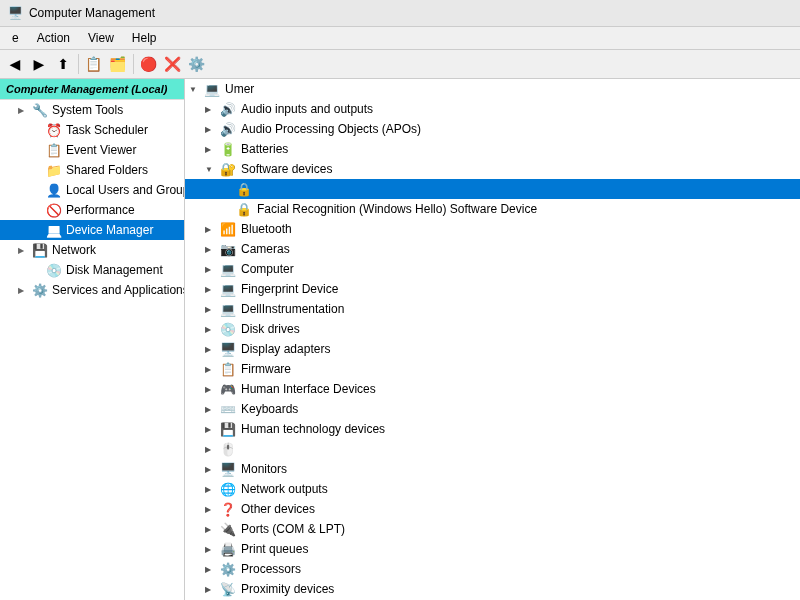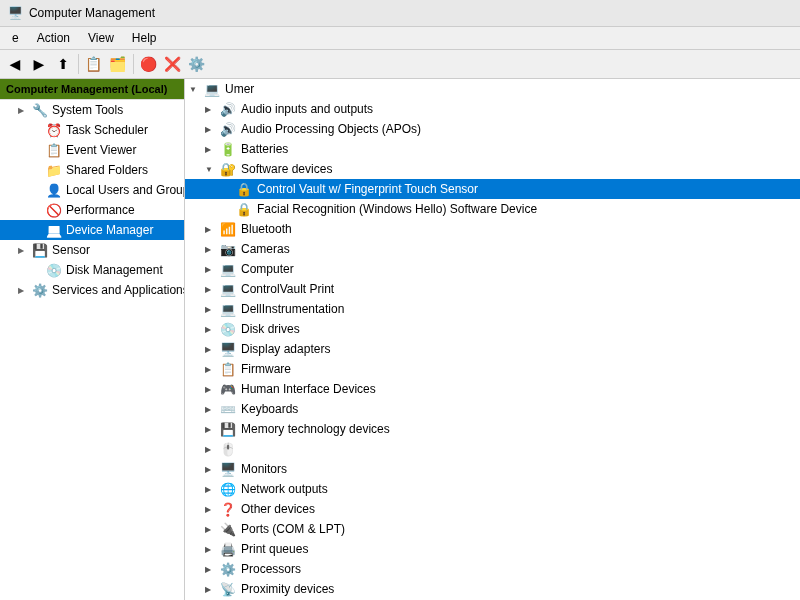--- a/index.html
+++ b/index.html
@@ -76,22 +76,23 @@
       width: 185px;
       background: #fff;
       border-right: 1px solid #ccc;
       overflow-y: auto;
       font-size: 12px;
     }
     .left-panel-header {
       padding: 4px 6px;
       font-weight: bold;
       font-size: 11px;
-      background: #4d7c0f;
+      background: #5eead4;
       border-bottom: 1px solid #ddd;
+      font-style: italic;
     }
     .tree-item {
       display: flex;
       align-items: center;
       padding: 2px 4px;
       cursor: pointer;
       white-space: nowrap;
     }
     .tree-item.selected { background: #0078d4; color: #fff; }
     .tree-item.selected .tree-icon { filter: brightness(10); }
@@ -232,21 +233,21 @@
     </div>
     <div class="tree-item indent2 selected">
       <span class="tree-arrow">&nbsp;</span>
       <span class="tree-icon">💻</span>
       <span>Device Manager</span>
     </div>
 
     <div class="tree-item indent1">
       <span class="tree-arrow">▶</span>
       <span class="tree-icon icon-storage">💾</span>
-      <span>Sensor</span>
+      <span>Network</span>
     </div>
     <div class="tree-item indent2">
       <span class="tree-arrow">&nbsp;</span>
       <span class="tree-icon">💿</span>
       <span>Disk Management</span>
     </div>
 
     <div class="tree-item indent1">
       <span class="tree-arrow">▶</span>
       <span class="tree-icon">⚙️</span>
@@ -282,21 +283,20 @@
 
     <div class="right-tree-item r-indent2">
       <span class="r-arrow">▼</span>
       <span class="ri" style="color:#555;">🔐</span>
       <span>Software devices</span>
     </div>
 
     <div class="right-tree-item r-indent3 selected-blue">
       <span class="r-arrow">&nbsp;</span>
       <span class="ri">🔒</span>
-      <span>Control Vault w/ Fingerprint Touch Sensor</span>
     </div>
 
     <div class="right-tree-item r-indent3">
       <span class="r-arrow">&nbsp;</span>
       <span class="ri">🔒</span>
       <span>Facial Recognition (Windows Hello) Software Device</span>
     </div>
 
     <div class="right-tree-item r-indent2">
       <span class="r-arrow">▶</span>
@@ -312,21 +312,21 @@
 
     <div class="right-tree-item r-indent2">
       <span class="r-arrow">▶</span>
       <span class="ri">💻</span>
       <span>Computer</span>
     </div>
 
     <div class="right-tree-item r-indent2">
       <span class="r-arrow">▶</span>
       <span class="ri">💻</span>
-      <span>ControlVault Print</span>
+      <span>Fingerprint Device</span>
     </div>
 
     <div class="right-tree-item r-indent2">
       <span class="r-arrow">▶</span>
       <span class="ri">💻</span>
       <span>DellInstrumentation</span>
     </div>
 
     <div class="right-tree-item r-indent2">
       <span class="r-arrow">▶</span>
@@ -354,21 +354,21 @@
 
     <div class="right-tree-item r-indent2">
       <span class="r-arrow">▶</span>
       <span class="ri">⌨️</span>
       <span>Keyboards</span>
     </div>
 
     <div class="right-tree-item r-indent2">
       <span class="r-arrow">▶</span>
       <span class="ri">💾</span>
-      <span>Memory technology devices</span>
+      <span>Human technology devices</span>
     </div>
 
     <div class="right-tree-item r-indent2">
       <span class="r-arrow">▶</span>
       <span class="ri">🖱️</span>
     </div>
 
     <div class="right-tree-item r-indent2">
       <span class="r-arrow">▶</span>
       <span class="ri">🖥️</span>

